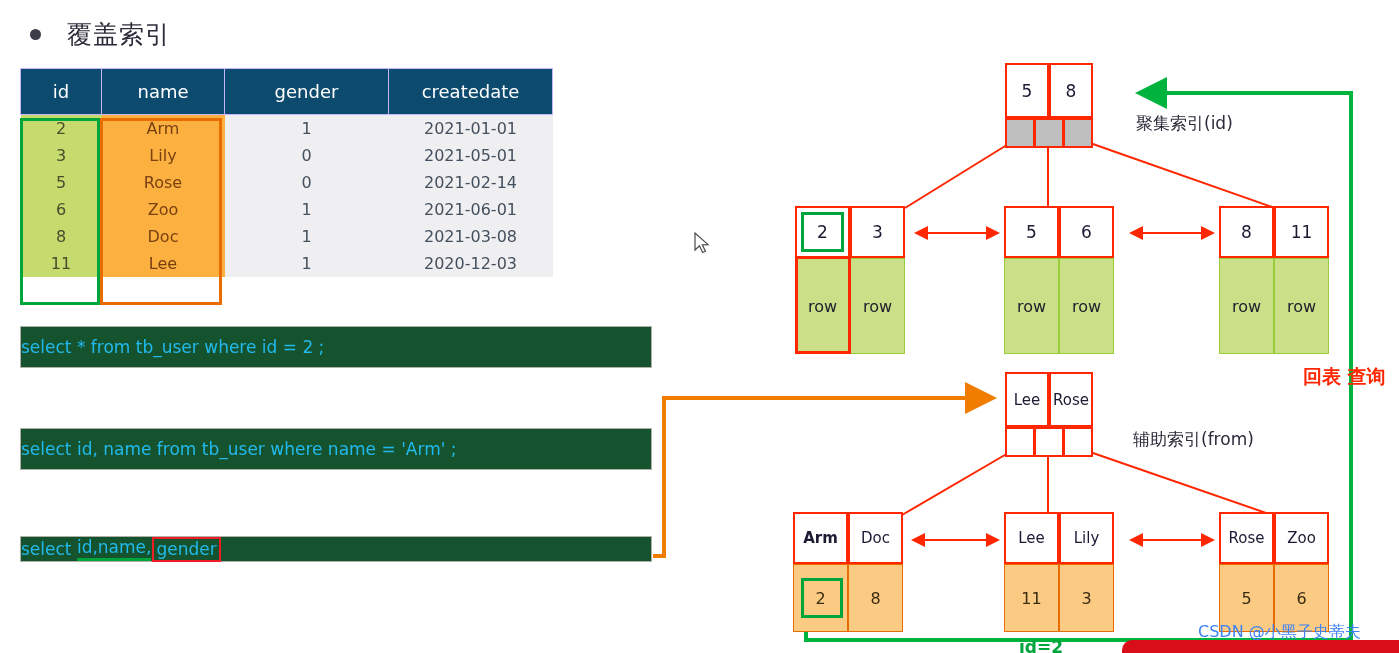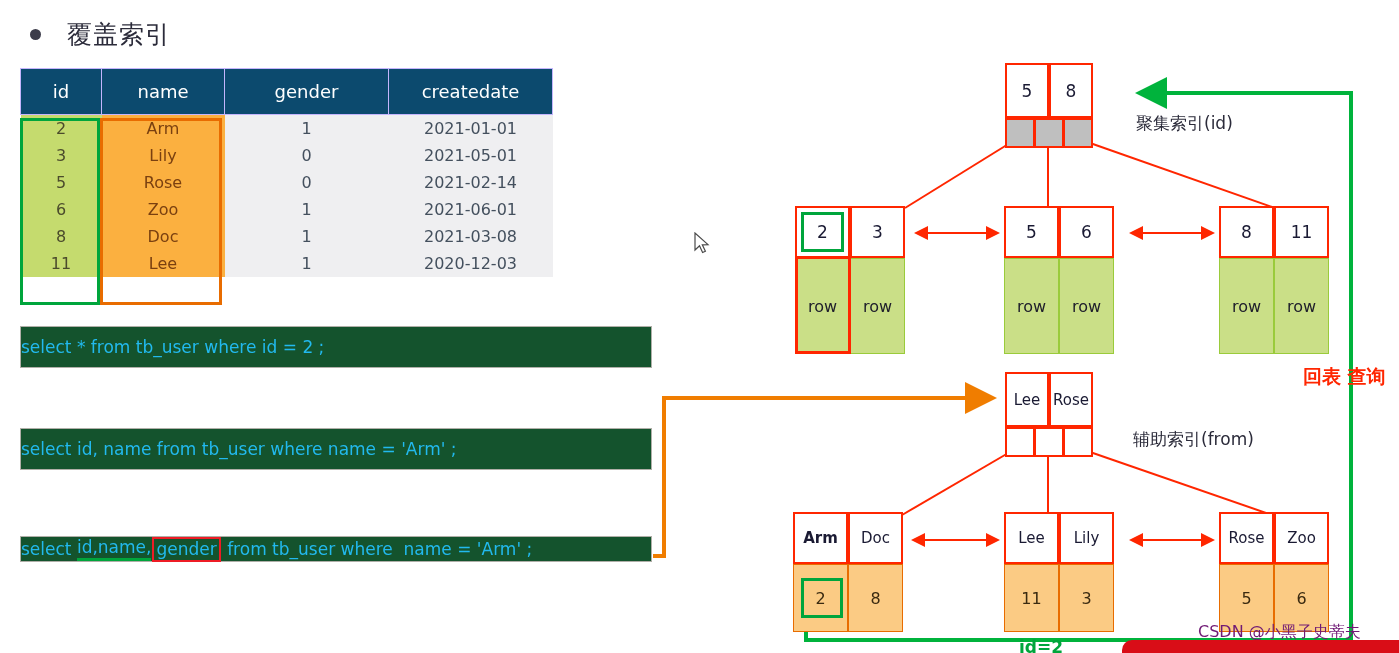--- a/index.html
+++ b/index.html
@@ -169,21 +169,21 @@
     border: 3px solid #FF2600;
     box-sizing: border-box;
     pointer-events: none;
   }
 
   
   #watermark {
     left: 1198px; top: 622px;
     font-family: "DejaVu Sans", sans-serif;
     font-size: 16px;
-    color: #701a75;
+    color: #3b82f6;
     white-space: nowrap;
   }
   #bottom-banner {
     left: 1122px; top: 640px; width: 277px; height: 13px;
     background: #D90D17;
     border-top-left-radius: 10px;
   }
 
   
   #cursor { left: 694px; top: 232px; }
@@ -249,21 +249,21 @@
 
 <div class="abs sql-box" id="sql-1">
   <span>select * from tb_user where id = 2 ;</span>
 </div>
 
 <div class="abs sql-box" id="sql-2">
   <span>select id, name from tb_user where name = 'Arm' ;</span>
 </div>
 
 <div class="abs sql-box" id="sql-3">
-  <span>select </span><span class="sql-underline-green">id,name,</span><span class="sql-boxed-red">gender</span><span> from tb_user where  name = 'Arm' ;</span>
+  <span>select </span><span class="sql-underline-green">id,name,</span><span class="sql-boxed-red">gender</span>
 </div>
 
 <svg class="abs" id="diagram" width="1399" height="653" viewBox="0 0 1399 653">
   <defs>
     <marker id="ar-red" markerWidth="7" markerHeight="7" refX="6" refY="3.5" orient="auto">
       <polygon points="0 0, 7 3.5, 0 7" fill="#FF2600"></polygon>
     </marker>
     <marker id="ar-red-start" markerWidth="7" markerHeight="7" refX="1" refY="3.5" orient="auto">
       <polygon points="7 0, 0 3.5, 7 7" fill="#FF2600"></polygon>
     </marker>

